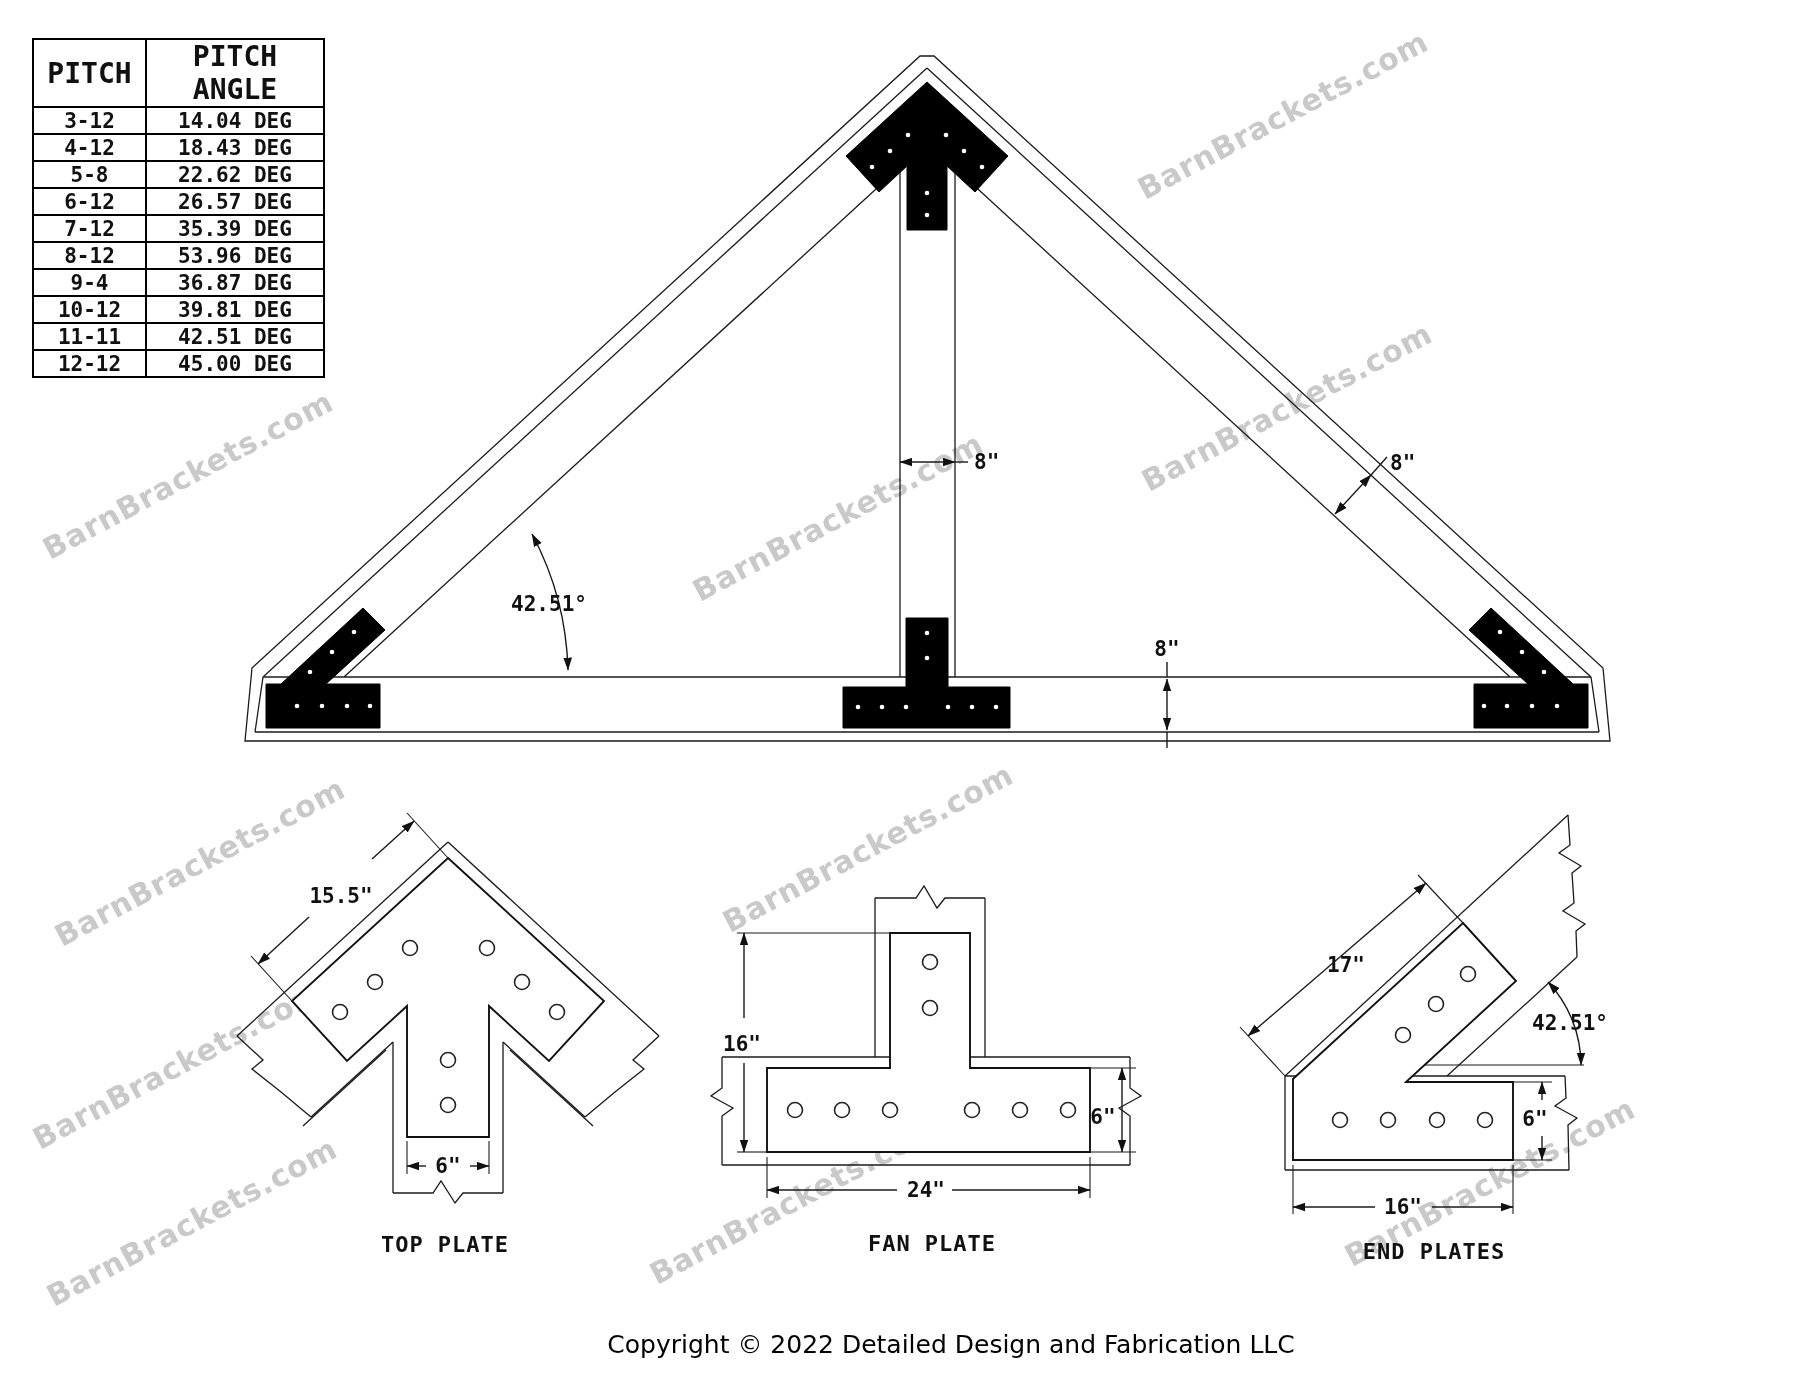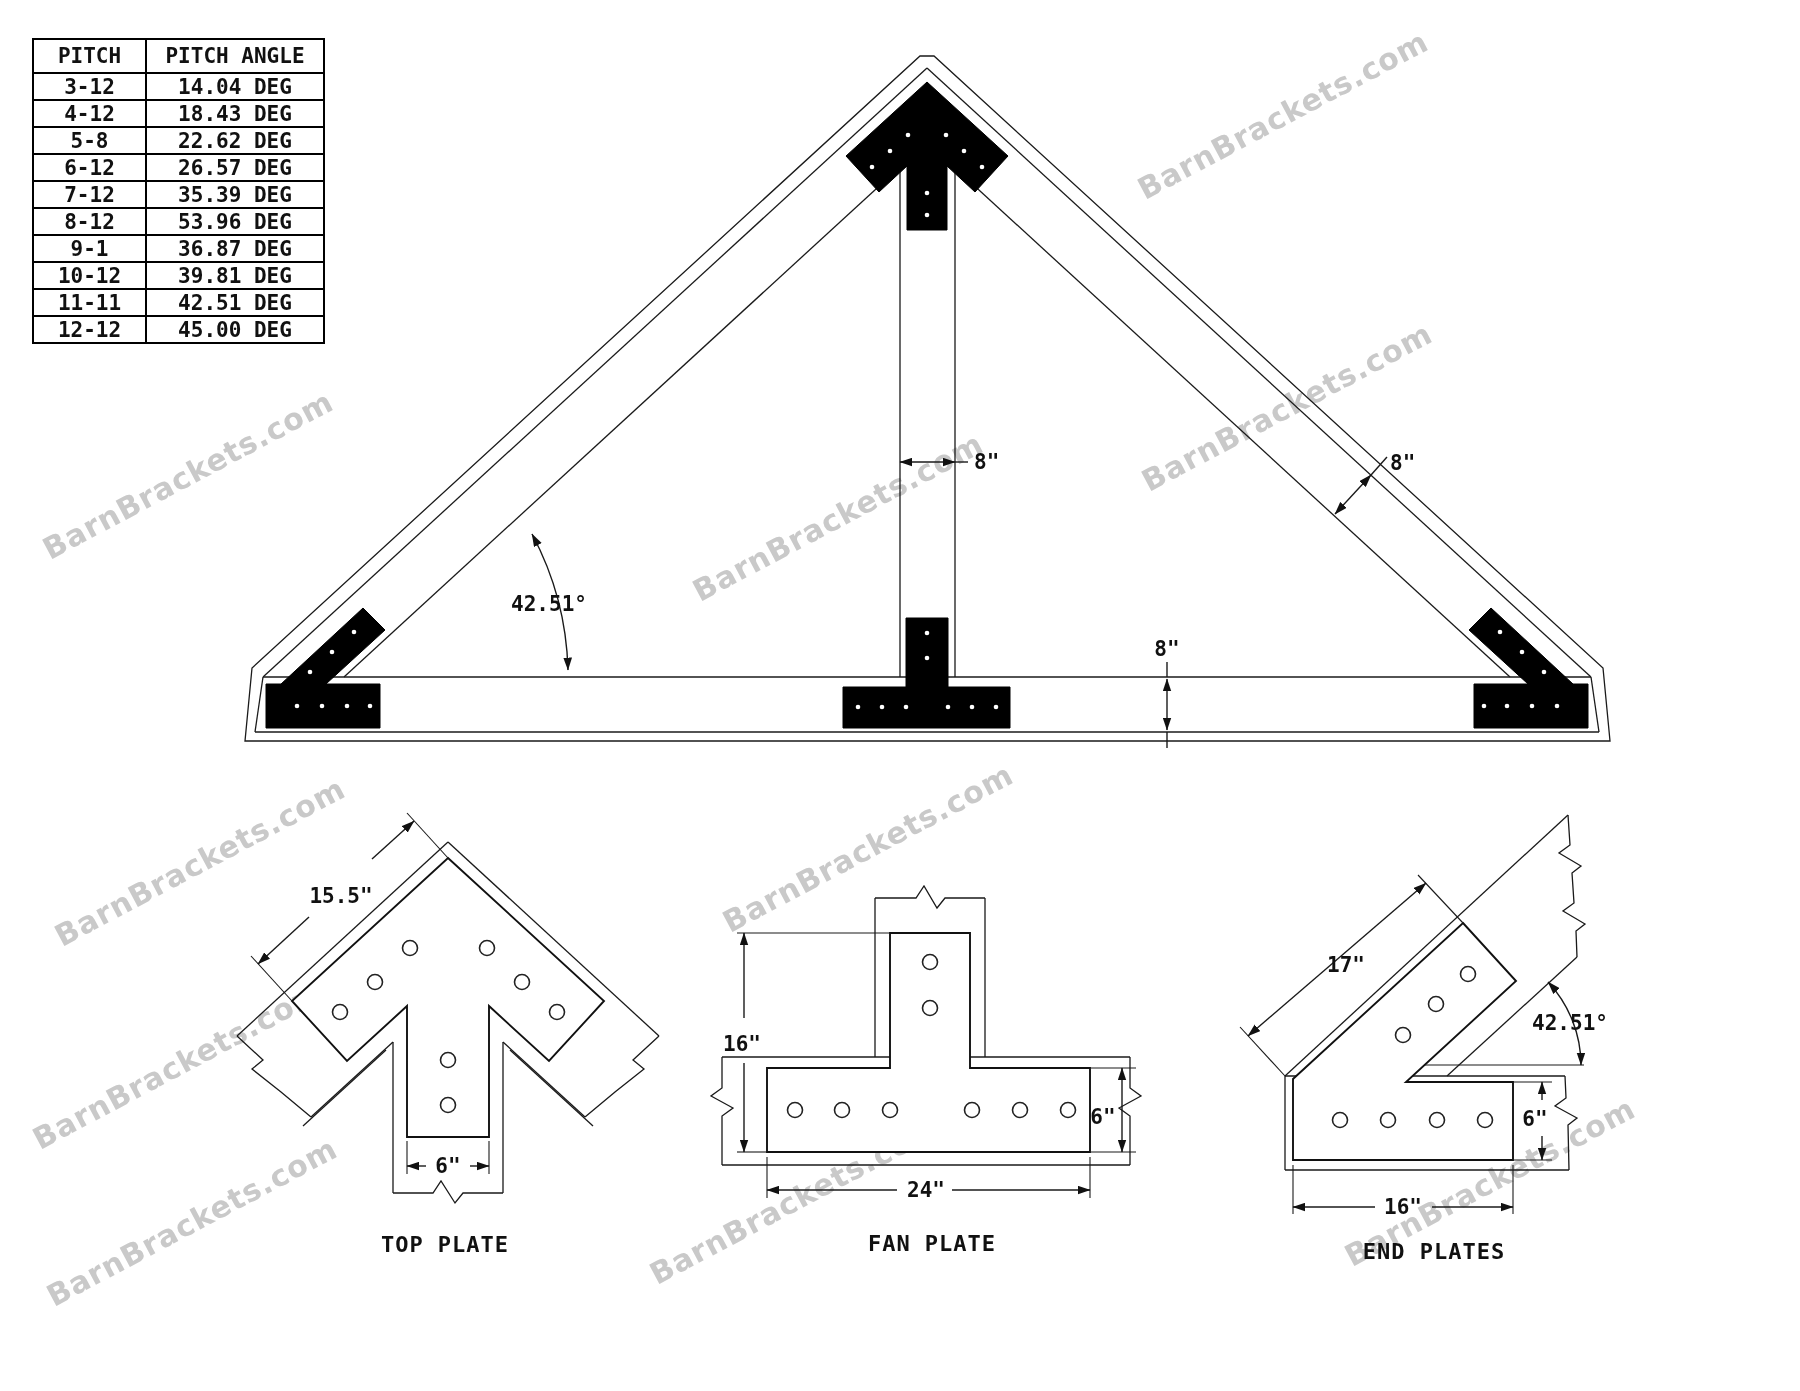--- a/index.html
+++ b/index.html
@@ -6,21 +6,21 @@
   .page{position:relative;width:1800px;height:1391px;background:#ffffff;overflow:hidden;
         font-family:"DejaVu Sans Mono",monospace;}
   
   .wm{position:absolute;color:#c9c9c9;font-family:"DejaVu Sans",sans-serif;font-weight:bold;
       font-size:30px;letter-spacing:1px;white-space:nowrap;
       transform:translate(-50%,-50%) rotate(-28deg);user-select:none;}
   
   .pitch-table{position:absolute;left:32px;top:38px;border-collapse:collapse;
       font-family:"DejaVu Sans Mono",monospace;font-weight:bold;color:#111;}
   .pitch-table th,.pitch-table td{border:2px solid #000;text-align:center;padding:0 8px;}
-  .pitch-table th{font-size:21px;height:32px;}
+  .pitch-table th{font-size:28px;height:32px;}
   .pitch-table td{font-size:21px;height:25px;}
   .pitch-table td:first-child{width:95px;}
   .pitch-table td:last-child{width:160px;}
   
   .draw{position:absolute;left:0;top:0;}
   .mline{stroke:#1a1a1a;stroke-width:1.3;fill:none;}
   .dline{stroke:#1a1a1a;stroke-width:1.4;fill:none;}
   .xline{stroke:#1a1a1a;stroke-width:1.1;fill:none;}
   .plate-b{fill:#000;stroke:#000;stroke-width:1;}
   .plate-w{fill:#fff;stroke:#111;stroke-width:1.9;}
@@ -72,21 +72,21 @@
         </tr>
     <tr>
           <td>7-12</td>
           <td>35.39 DEG</td>
         </tr>
     <tr>
           <td>8-12</td>
           <td>53.96 DEG</td>
         </tr>
     <tr>
-          <td>9-1</td>
+          <td>9-4</td>
           <td>36.87 DEG</td>
         </tr>
     <tr>
           <td>10-12</td>
           <td>39.81 DEG</td>
         </tr>
     <tr>
           <td>11-11</td>
           <td>42.51 DEG</td>
         </tr>
@@ -309,13 +309,14 @@
         <line class="xline" x1="1293" y1="1165" x2="1293" y2="1214"></line>
         <line class="xline" x1="1513" y1="1165" x2="1513" y2="1214"></line>
         <line class="dline" x1="1293" y1="1207" x2="1375" y2="1207" marker-start="url(#arr)"></line>
         <line class="dline" x1="1432" y1="1207" x2="1513" y2="1207" marker-end="url(#arr)"></line>
         <text class="dim-t" x="1403" y="1214" text-anchor="middle">16"</text>
       </g>
       <text class="cap-t" x="1434" y="1259" text-anchor="middle">END PLATES</text>
     </g>
   </svg>
 
+  <div class="copyright">Copyright © 2022 Detailed Design and Fabrication LLC</div>
 </div>
 
 </body></html>

